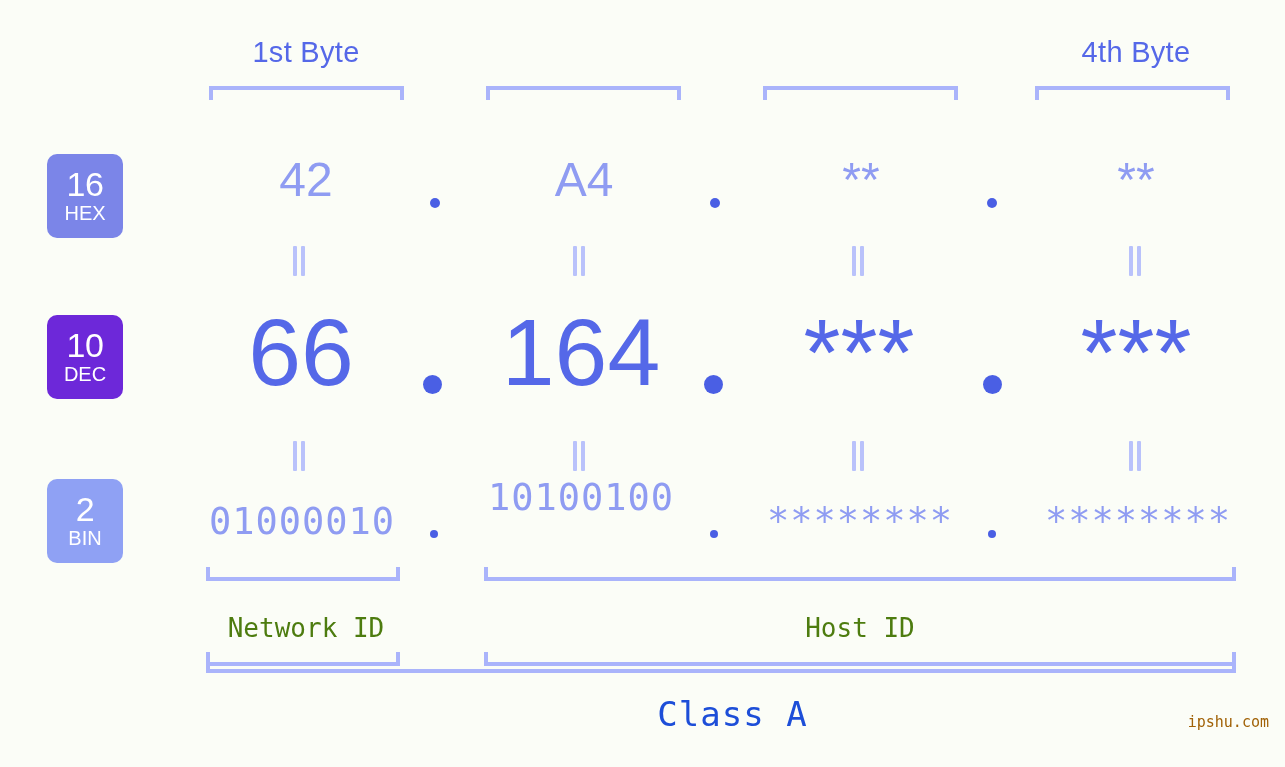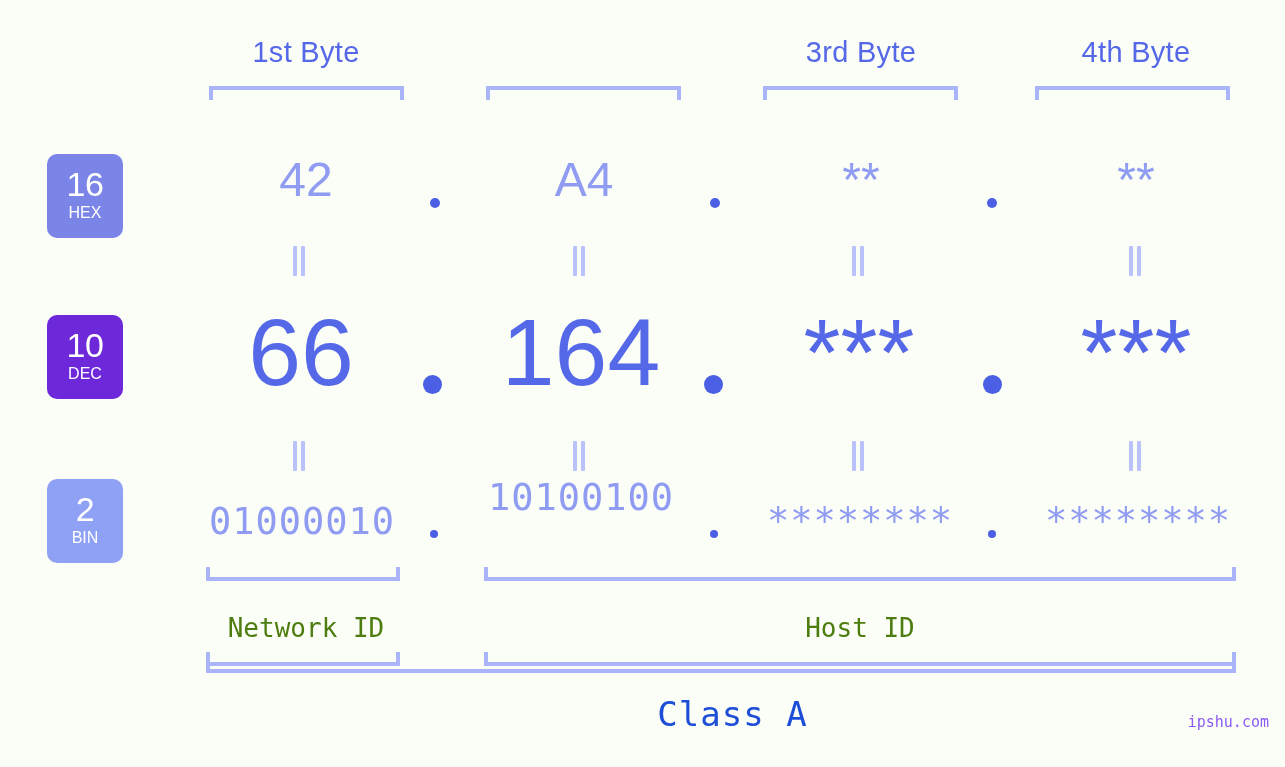--- a/index.html
+++ b/index.html
@@ -67,21 +67,21 @@
     justify-content: center;
     font-family: "Liberation Sans", sans-serif;
   }
   .badge .num {
     font-size: 34px;
     line-height: 33px;
     font-weight: 400;
     letter-spacing: -0.5px;
   }
   .badge .base {
-    font-size: 16px;
+    font-size: 20px;
     line-height: 24px;
     font-weight: 400;
     letter-spacing: 0px;
   }
 
   
   .cell {
     position: absolute;
     text-align: center;
     white-space: nowrap;
@@ -150,31 +150,30 @@
     text-align: center;
     white-space: nowrap;
     letter-spacing: 1px;
   }
   .watermark {
     position: absolute;
     right: 16px;
     top: 713px;
     font-family: "DejaVu Sans Mono", monospace;
     font-size: 15px;
-    color: #8b5cf6;
+    color: #a16207;
     letter-spacing: 0px;
   }
 </style>
 </head>
 <body>
 
 <div id="stage">
 
   <div class="byte-label" style="left:190px; width:232px;">1st Byte</div>
-  <div class="byte-label" style="left:745px; width:232px;">3rd Byte</div>
   <div class="byte-label" style="left:1020px; width:232px;">4th Byte</div>
 
   <div class="bracket-down" style="left:209px; top:86px; width:195px;"></div>
   <div class="bracket-down" style="left:486px; top:86px; width:195px;"></div>
   <div class="bracket-down" style="left:763px; top:86px; width:195px;"></div>
   <div class="bracket-down" style="left:1035px; top:86px; width:195px;"></div>
 
   <div class="badge" style="top:154px; background:#7b85e8;">
     <span class="num">16</span>
     <span class="base">HEX</span>

